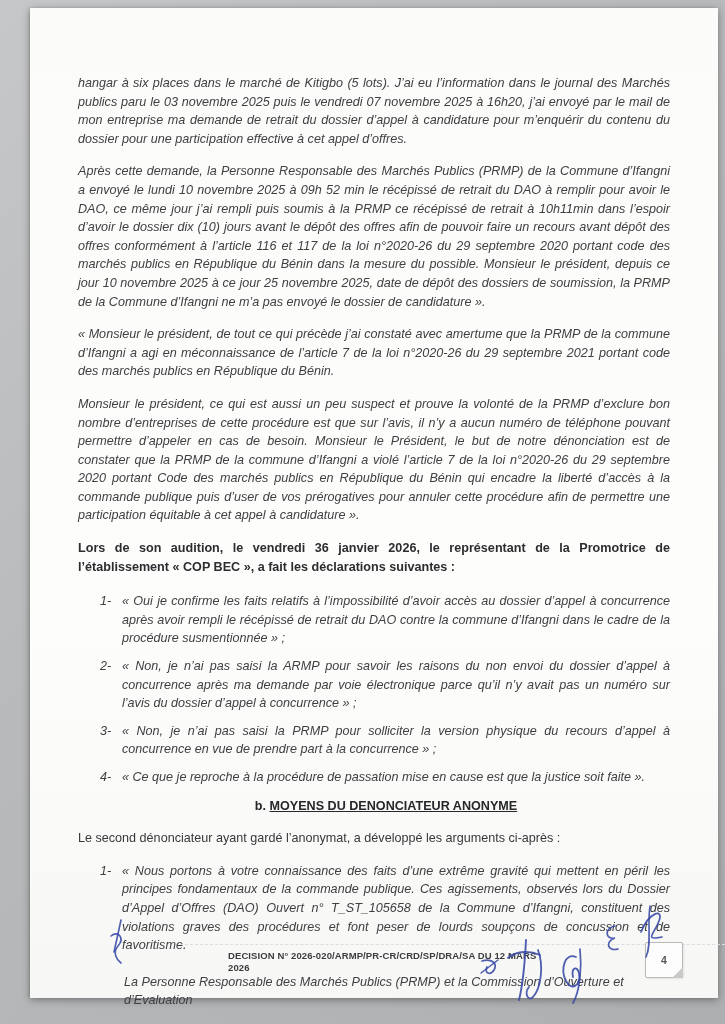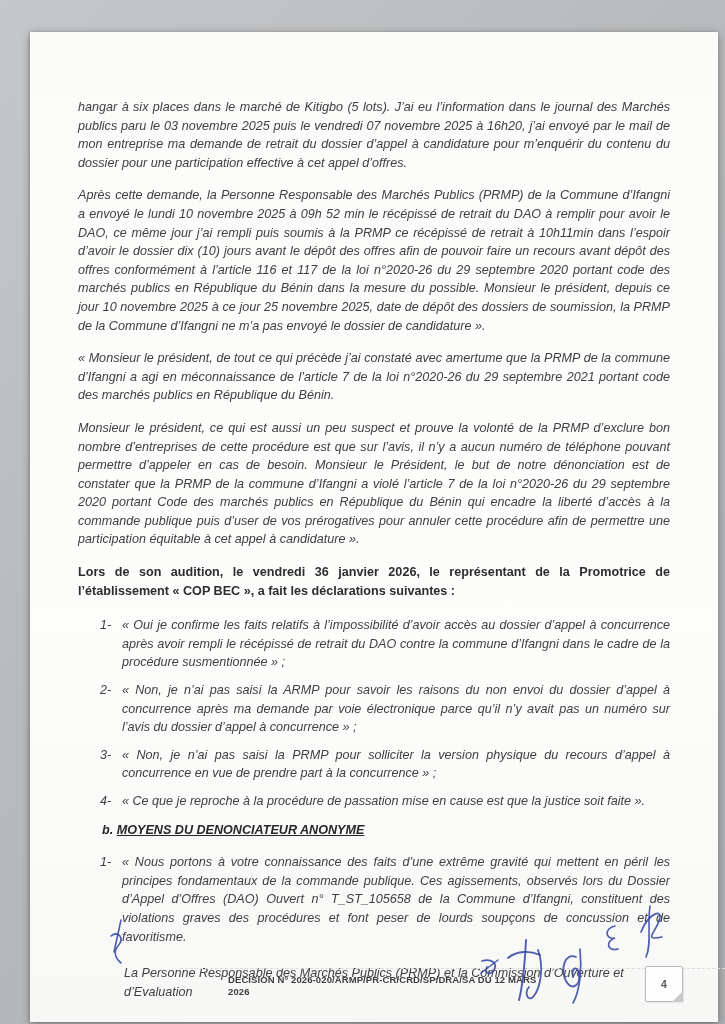--- a/index.html
+++ b/index.html
@@ -2,37 +2,37 @@
 <html><head>
 <meta charset="utf-8">
 <style>
   html,body{margin:0;padding:0;}
   body{
     width:725px;height:1024px;position:relative;overflow:hidden;
     background:linear-gradient(135deg,#c6c7c8 0%,#b9babb 40%,#aeafb0 100%);
     font-family:"Liberation Sans", sans-serif;
   }
   .page{
-    position:absolute;left:30px;top:32px;width:688px;height:990px;
+    position:absolute;left:30px;top:8px;width:688px;height:990px;
     background:linear-gradient(180deg,#fbfbfa 0%,#fdfdfc 60%,#f7f7f6 100%);
     box-shadow:0 2px 8px rgba(0,0,0,0.35), -1px 0 2px rgba(0,0,0,0.12);
   }
   .content{
     position:absolute;left:48px;top:66px;width:592px;
     color:#3f4042;font-size:12.6px;line-height:18.6px;text-align:justify;
   }
   .para{font-style:italic;margin:0 0 14px 0;}
   .para-bold{font-style:normal;font-weight:bold;color:#2c2d2f;margin:0 0 16px 0;}
   .list{margin:4px 0 10px 0;}
   .list-item{display:flex;margin:0 0 9px 0;font-style:italic;}
   .list-item .num{flex:0 0 22px;margin-left:22px;font-style:italic;}
   .list-item .txt{flex:1;}
   .section-head{
     margin:10px 0 14px 24px;font-weight:bold;color:#26272a;
-    font-style:italic;text-align:left;
+    text-align:center;
   }
   .section-head .head-title{text-decoration:underline;}
   .intro-plain{font-style:normal;margin:0 0 14px 0;text-align:left;color:#37383a;}
   .closing-line{font-style:italic;margin:18px 0 0 46px;text-align:left;}
   .footer-rule{
     position:absolute;left:150px;top:936px;width:545px;
     border-top:1px dashed #dddddd;
   }
   .footer-ref{
     position:absolute;left:198px;top:942px;width:330px;
@@ -88,20 +88,21 @@
         <span class="num">4-</span>
         <span class="txt">« Ce que je reproche à la procédure de passation mise en cause est que la justice soit faite ».</span>
       </div>
     </div>
 
     <div class="section-head">
       <span class="head-letter">b.</span>
       <span class="head-title">MOYENS DU DENONCIATEUR ANONYME</span>
     </div>
 
+    <p class="intro-plain">Le second dénonciateur ayant gardé l’anonymat, a développé les arguments ci-après :</p>
 
     <div class="list">
       <div class="list-item">
         <span class="num">1-</span>
         <span class="txt">« Nous portons à votre connaissance des faits d’une extrême gravité qui mettent en péril les principes fondamentaux de la commande publique. Ces agissements, observés lors du Dossier d’Appel d’Offres (DAO) Ouvert n° T_ST_105658 de la Commune d’Ifangni, constituent des violations graves des procédures et font peser de lourds soupçons de concussion et de favoritisme.</span>
       </div>
     </div>
 
     <p class="closing-line">La Personne Responsable des Marchés Publics (PRMP) et la Commission d’Ouverture et d’Evaluation</p>
 

